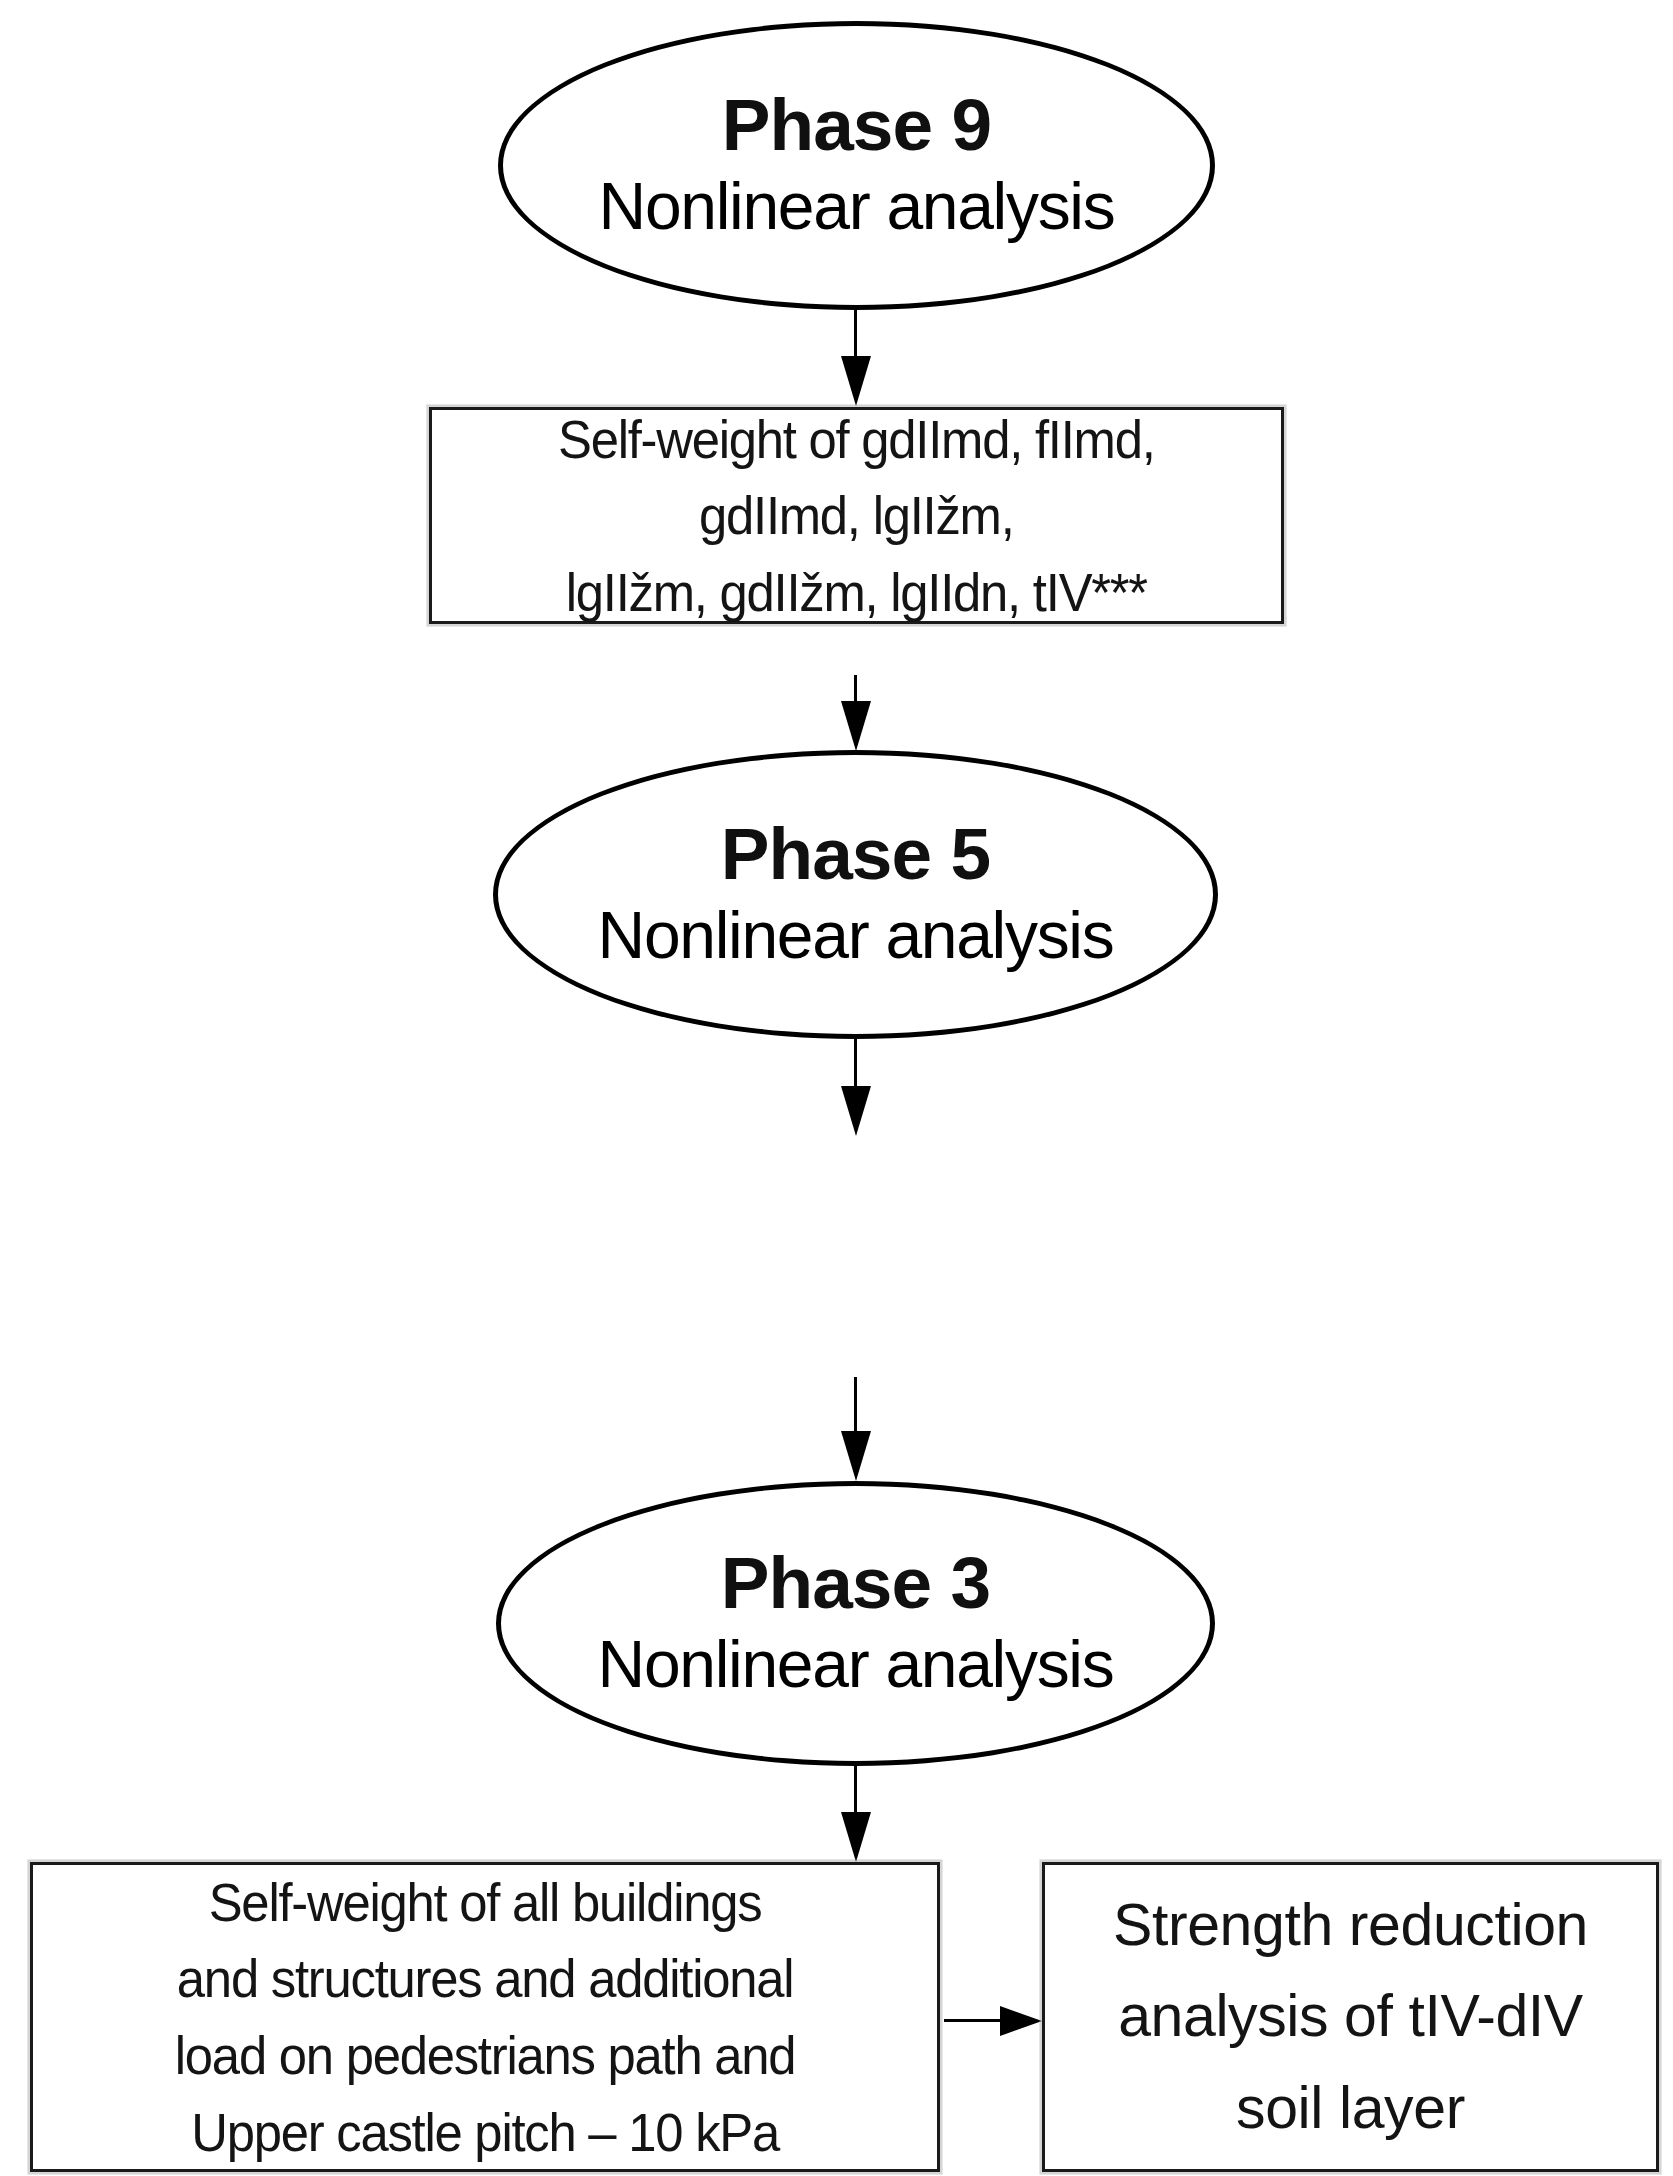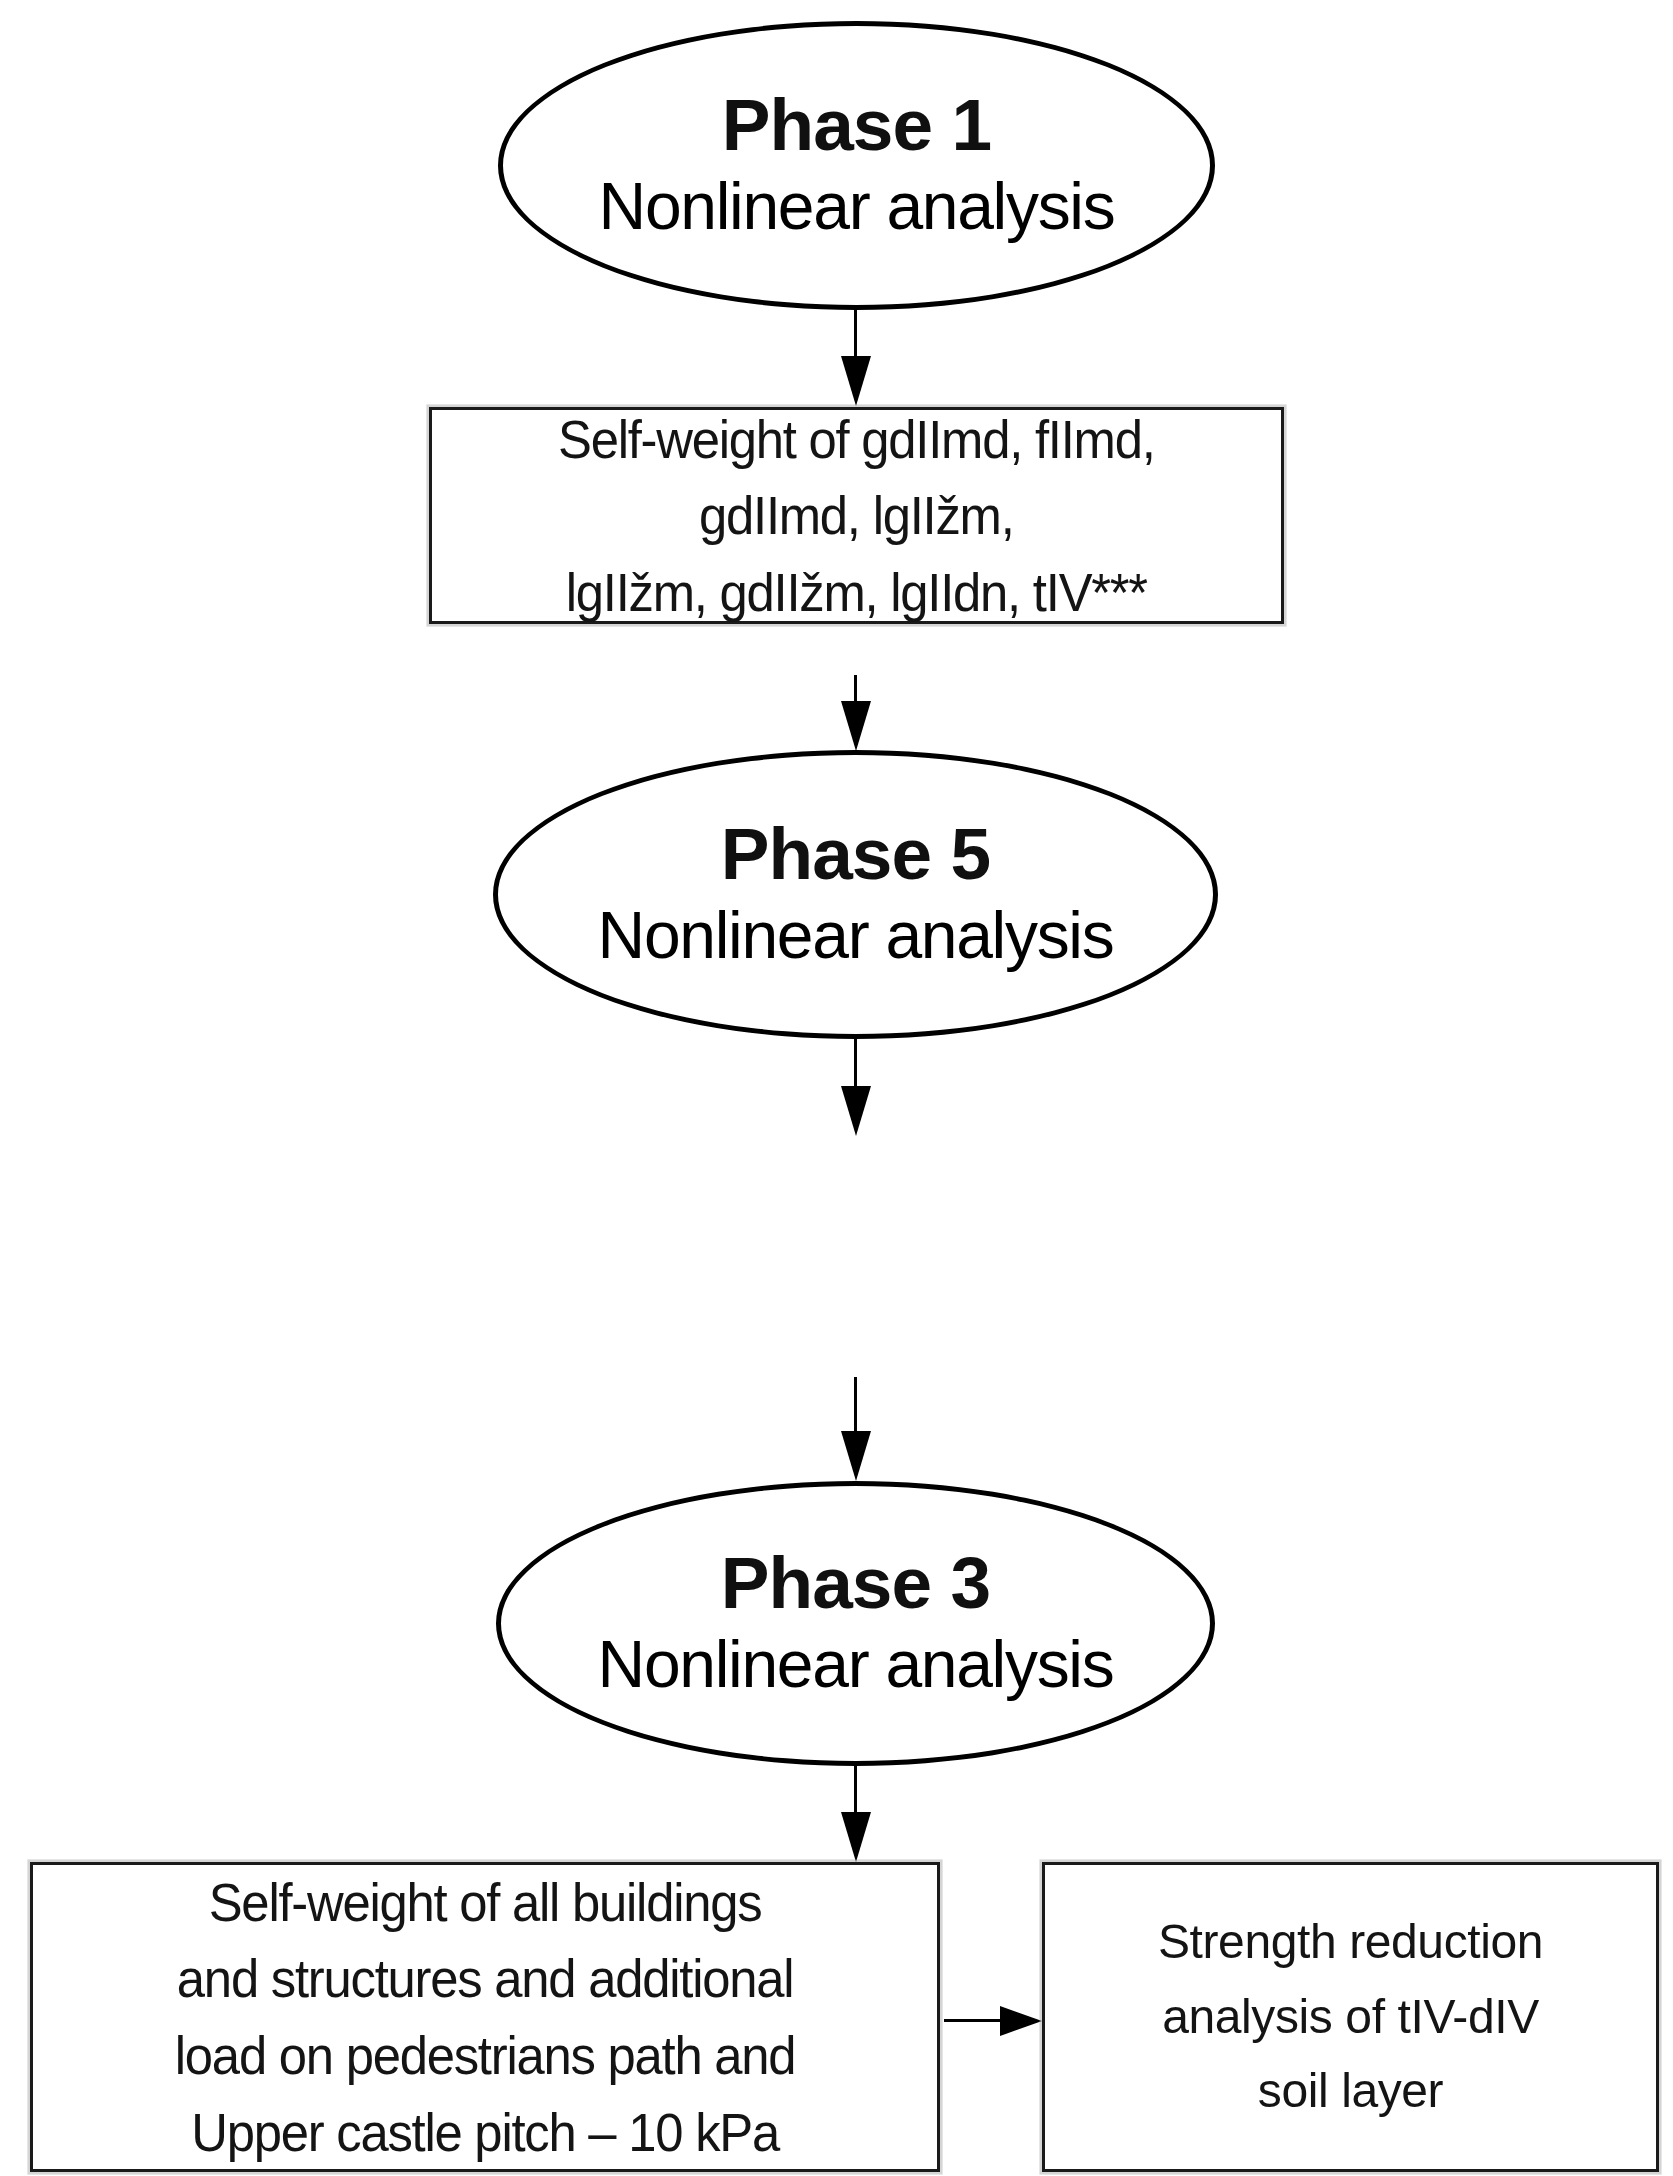--- a/index.html
+++ b/index.html
@@ -53,21 +53,21 @@
   }
   .rect-text {
     white-space: pre-line;
     font-size: 54px;
     line-height: 1.42;
     letter-spacing: -1.3px;
     color: #141414;
     transform: scaleX(0.94);
   }
   .result .rect-text {
-    font-size: 48px;
+    font-size: 59px;
     line-height: 1.55;
     letter-spacing: -0.4px;
     transform: none;
   }
 
   
   .arrow-v {
     position: absolute;
     display: flex;
     flex-direction: column;
@@ -93,21 +93,21 @@
     border-bottom: 15.6px solid transparent;
     border-left: 42px solid #000;
   }
 </style>
 </head>
 <body>
 
 <div class="canvas">
 
   <div class="ellipse" style="left:498px; top:21px; width:717px; height:289px;">
-    <div class="phase-title">Phase 1</div>
+    <div class="phase-title">Phase 9</div>
     <div class="phase-sub">Nonlinear analysis</div>
   </div>
 
   <div class="arrow-v" style="left:840px; top:309px; width:31px; height:97px;">
     <div class="shaft"></div>
     <div class="head"></div>
   </div>
 
   <div class="rect" style="left:429px; top:407px; width:855px; height:217px;">
     <div class="rect-text">Self-weight of gdIImd, fIImd,

